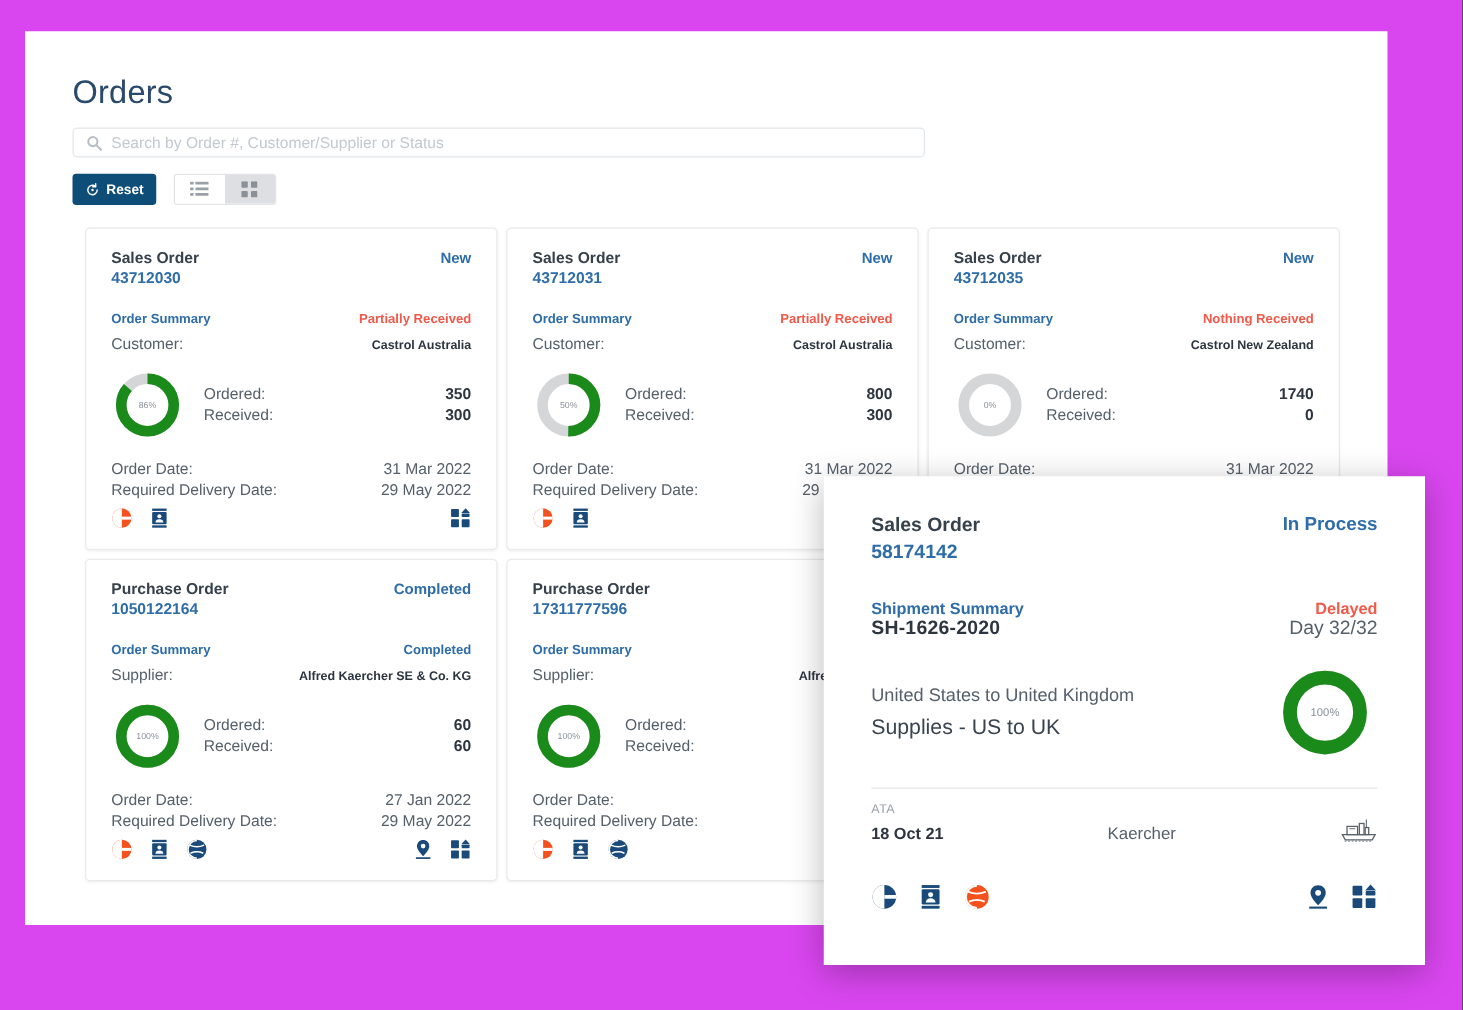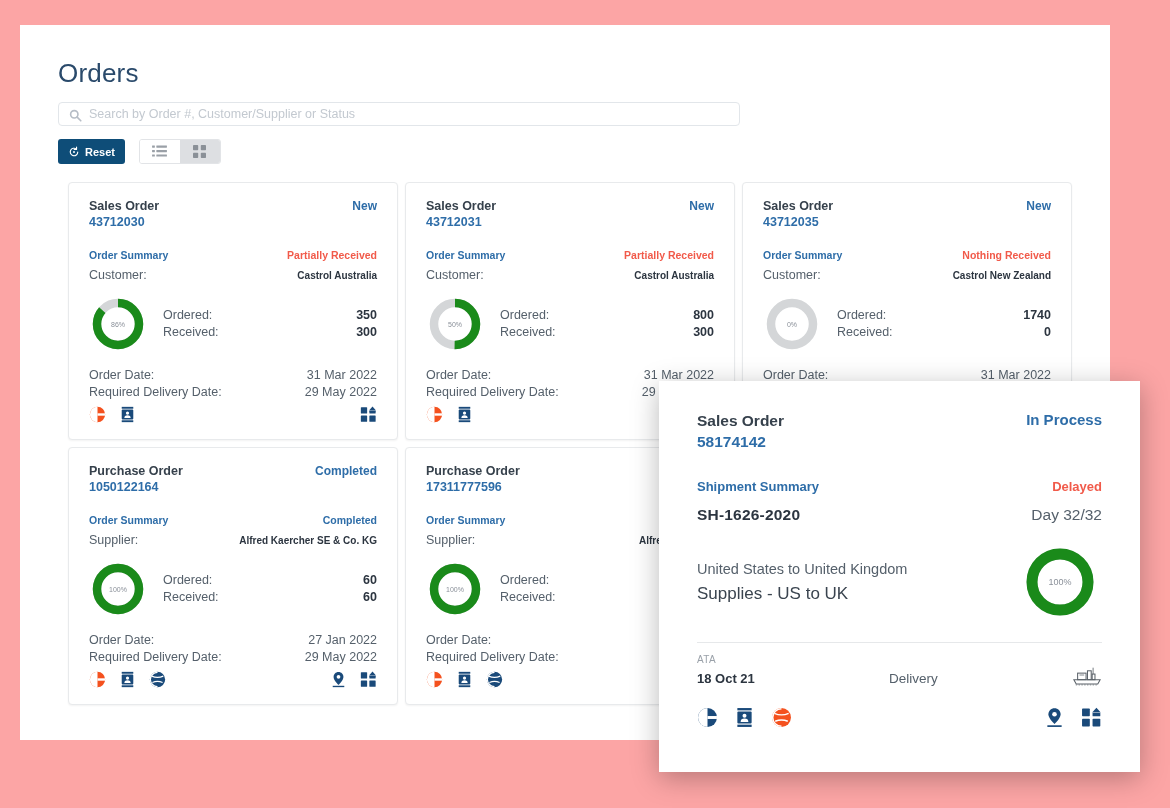--- a/index.html
+++ b/index.html
@@ -9,21 +9,21 @@
     height: 808px;
     background: #000000;
     font-family: "Liberation Sans", sans-serif;
     overflow: hidden;
   }
 
   #root {
     position: relative;
     width: 1170px;
     height: 808px;
-    background: #fca5a5;
+    background: #d946ef;
   }
 
   
   .panel {
     position: absolute;
     left: 20px;
     top: 25px;
     width: 1090px;
     height: 715px;
     background: #ffffff;
@@ -270,21 +270,20 @@
     align-items: baseline;
     margin-top: 26px;
   }
   .ov-sumlabel { font-size: 13px; font-weight: 700; color: #2e6da8; }
   .ov-sumstate { font-size: 13px; font-weight: 700; color: #f15a4a; }
 
   .ov-shiprow {
     display: flex;
     justify-content: space-between;
     align-items: baseline;
-    margin-top: 12px;
     text-align: right;
   }
   .ov-shipid { font-size: 15.5px; font-weight: 700; color: #2c3540; letter-spacing: .2px; }
   .ov-day    { font-size: 15.5px; color: #55606b; }
 
   .ov-routerow {
     display: flex;
     justify-content: space-between;
     align-items: center;
     margin-top: 22px;
@@ -791,21 +790,21 @@
       </div>
     </div>
 
     <div class="ov-divider"></div>
 
     <div class="ov-ata-row">
       <div>
         <div class="ov-ata-label">ATA</div>
         <div class="ov-ata-value">18 Oct 21</div>
       </div>
-      <div class="ov-delivered">Delivery</div>
+      <div class="ov-delivered">Kaercher</div>
       <span class="ship-icon">
         <svg viewBox="0 0 32 22" width="30" height="22" fill="none" stroke="#5a6168" stroke-width="1.1">
           <path d="M2 16 L30 16 L27.5 20.5 L4.5 20.5 Z"></path>
           <rect x="6" y="9" width="9" height="7"></rect>
           <rect x="16.5" y="6.5" width="4" height="9.5"></rect>
           <rect x="21.5" y="10" width="3" height="6"></rect>
           <line x1="22.5" y1="10" x2="22.5" y2="3.2" stroke-width="0.9"></line>
           <line x1="8" y1="11" x2="13" y2="11" stroke-width="0.8"></line>
           <line x1="4" y1="21.6" x2="28" y2="21.6" stroke-width="0.7" stroke-dasharray="1.5 1.5"></line>
         </svg>

